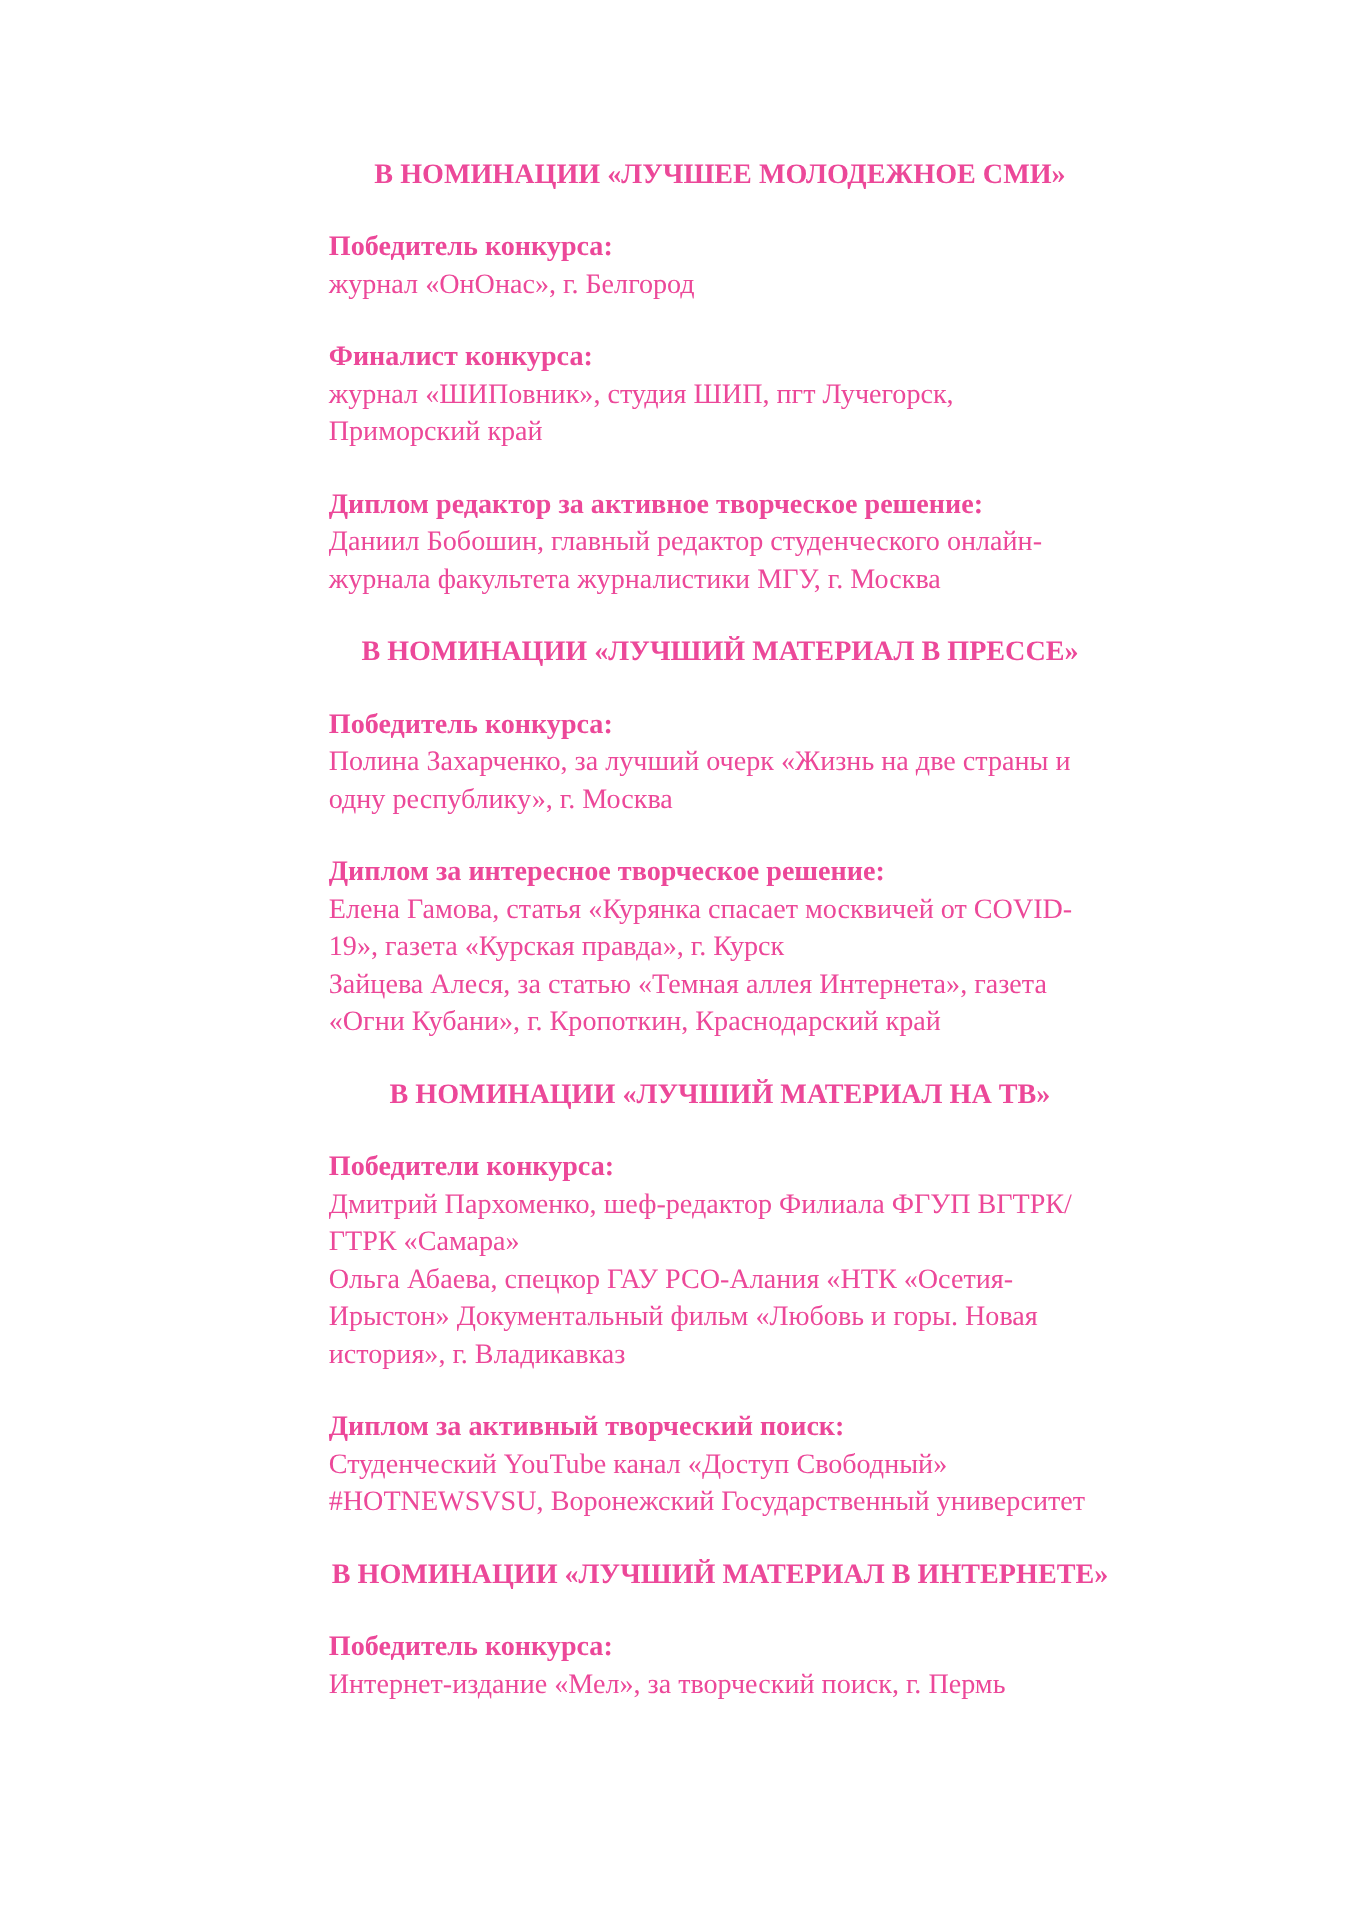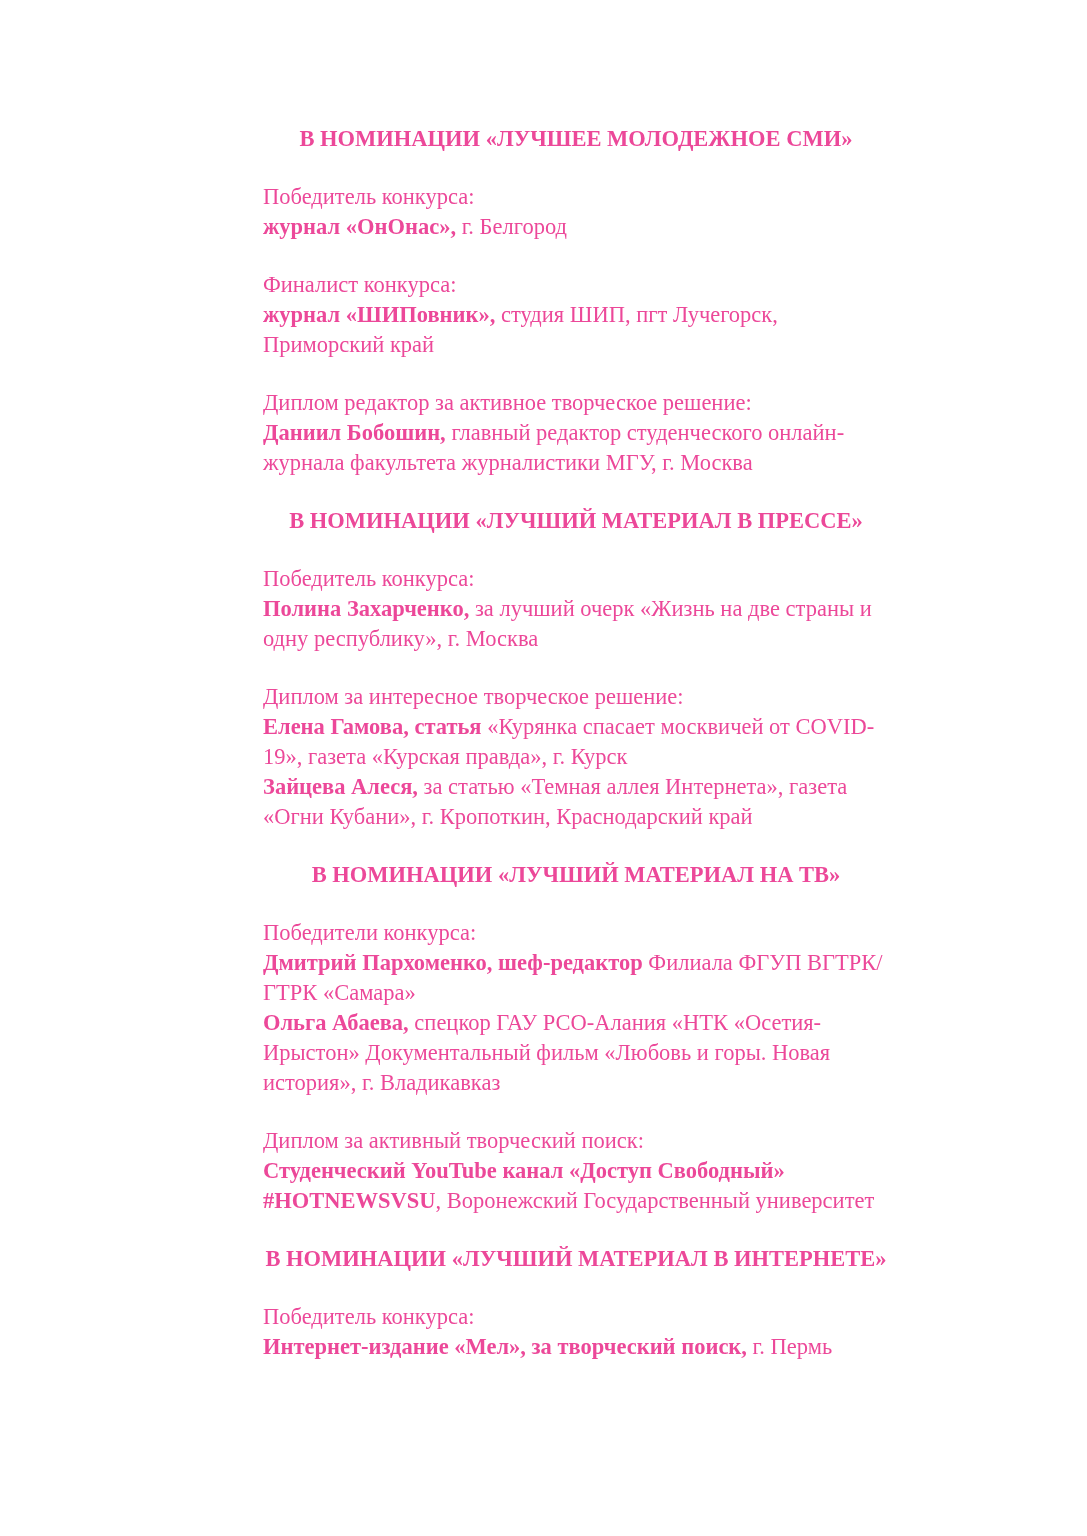--- a/index.html
+++ b/index.html
@@ -18,23 +18,23 @@
     overflow: hidden;
   }
   .heading {
     font-weight: bold;
     text-align: center;
     font-size: 22.5px;
     line-height: 30px;
     margin: 28px 0 0 0;
   }
   .block { margin: 28px 0 0 0; }
-  .label { display: block; font-weight: normal; }
+  .label { display: block; font-weight: bold; }
   .entry { display: block; }
-  .run-bold { font-weight: bold; }
+  .run-bold { font-weight: normal; }
 </style>
 </head>
 <body>
 
 <div class="page">
   <div>
   <section>
     <div class="heading">В НОМИНАЦИИ «ЛУЧШЕЕ МОЛОДЕЖНОЕ СМИ»</div>
 
   <p class="block">

